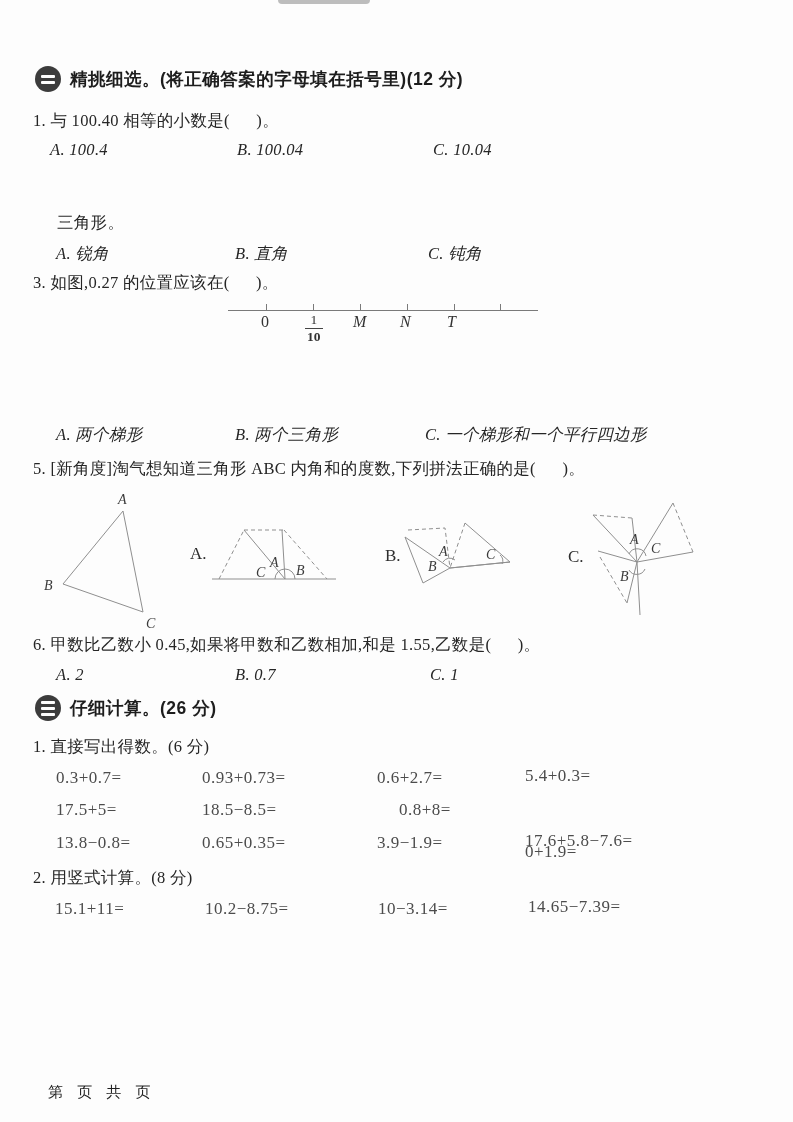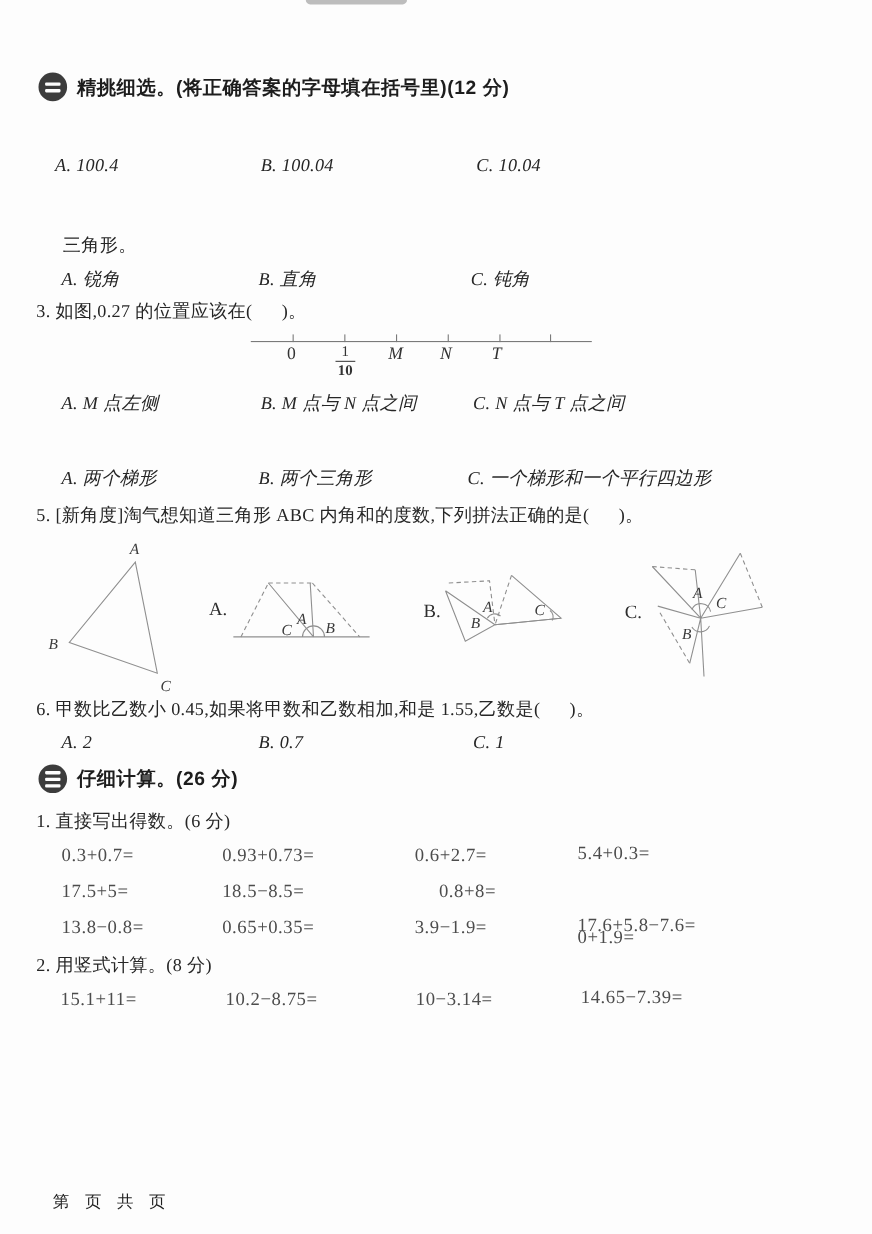--- a/index.html
+++ b/index.html
@@ -47,20 +47,21 @@
   <div class="abs smudge" style="left:278px;top:0;width:92px;height:4px"></div>
 
   <div class="abs sec-head" style="left:35px;top:66px">
     <span class="sec-icon">
       <span class="bar"></span>
       <span class="bar"></span>
     </span>
     <span class="sec-title">精挑细选。(将正确答案的字母填在括号里)(12 分)</span>
   </div>
 
+  <div class="abs stem" style="left:33px;top:110px">1. 与 100.40 相等的小数是(      )。</div>
   <div class="abs optrow" style="left:50px;top:140px">
     <span class="opt" style="width:187px">A. 100.4</span>
     <span class="opt" style="width:196px">B. 100.04</span>
     <span class="opt">C. 10.04</span>
   </div>
 
   <div class="abs stem" style="left:57px;top:212px">三角形。</div>
   <div class="abs optrow" style="left:56px;top:243px">
     <span class="opt" style="width:179px">A. 锐角</span>
     <span class="opt" style="width:193px">B. 直角</span>
@@ -80,25 +81,20 @@
     <span class="nl-lab" style="left:33px;top:17px">0</span>
     <span class="nl-frac" style="left:77px;top:16px">
       <span class="fnum">1</span>
       <span class="fden">10</span>
     </span>
     <span class="nl-lab it" style="left:125px;top:17px">M</span>
     <span class="nl-lab it" style="left:172px;top:17px">N</span>
     <span class="nl-lab it" style="left:219px;top:17px">T</span>
   </div>
 
-  <div class="abs optrow" style="left:56px;top:356px">
-    <span class="opt" style="width:181px">A. M 点左侧</span>
-    <span class="opt" style="width:193px">B. M 点与 N 点之间</span>
-    <span class="opt">C. N 点与 T 点之间</span>
-  </div>
 
   <div class="abs optrow" style="left:56px;top:424px">
     <span class="opt" style="width:179px">A. 两个梯形</span>
     <span class="opt" style="width:190px">B. 两个三角形</span>
     <span class="opt">C. 一个梯形和一个平行四边形</span>
   </div>
 
   <div class="abs stem" style="left:33px;top:458px">5. [新角度]淘气想知道三角形 ABC 内角和的度数,下列拼法正确的是(      )。</div>
 
   <svg class="abs" style="left:38px;top:486px" width="130" height="146" viewBox="0 0 130 146">

